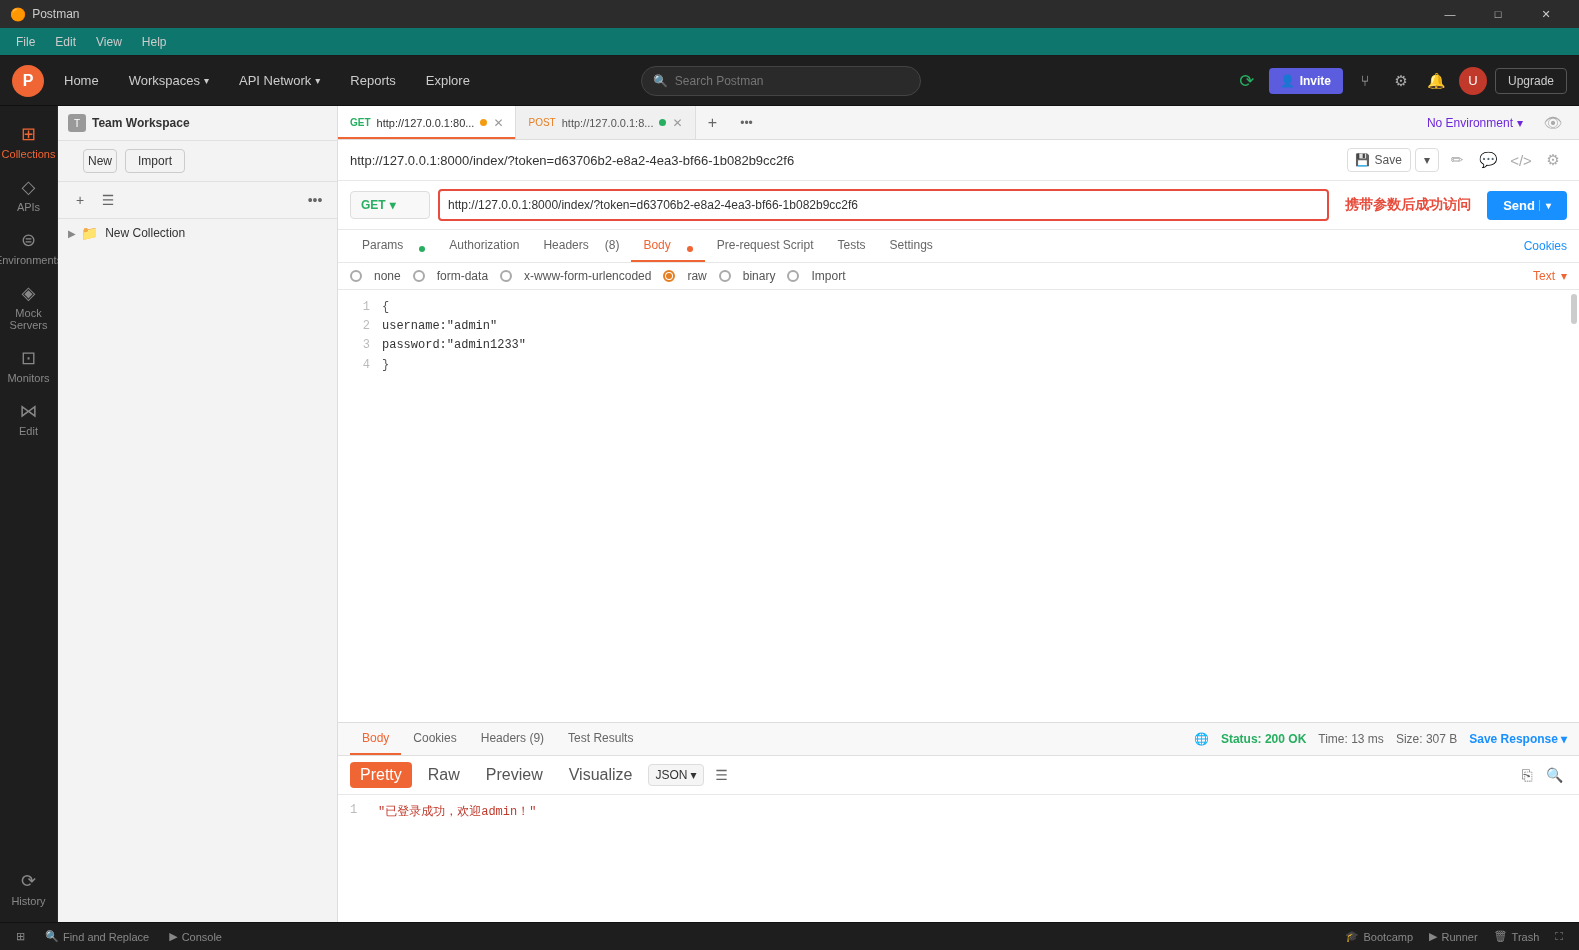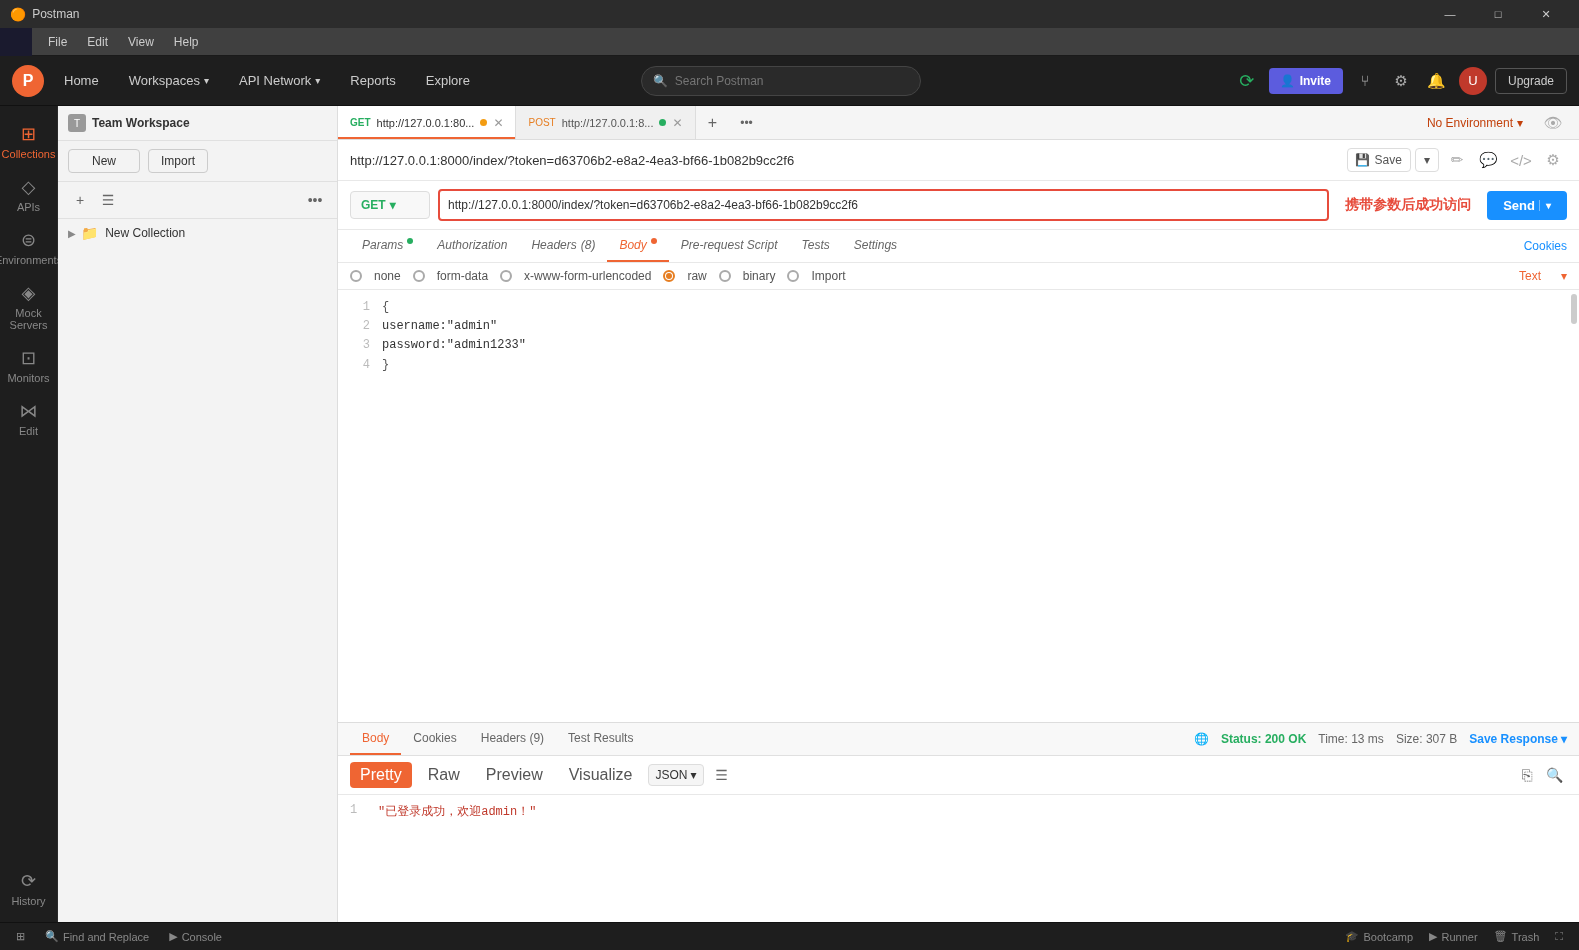--- a/index.html
+++ b/index.html
@@ -16,28 +16,27 @@
       font-size: 12px;
       -webkit-app-region: drag;
       user-select: none;
     }
     #titlebar .title { flex: 1; display: flex; align-items: center; gap: 6px; }
     .titlebar-win-controls { display: flex; gap: 2px; margin-left: auto; }
     .twc-btn { width: 46px; height: 28px; display: flex; align-items: center; justify-content: center; background: transparent; border: none; cursor: pointer; color: #ccc; font-size: 11px; }
 
     
     #menubar {
-      background: #404040;
+      background: #0f766e;
       height: 28px;
       display: flex;
       align-items: center;
       padding: 0 8px;
       gap: 4px;
       border-bottom: 1px solid #1a1a1a;
-      margin-left: 32px;
     }
     .menu-item { color: #ccc; padding: 4px 8px; cursor: pointer; font-size: 12px; border-radius: 3px; }
 
     
     #app { display: flex; flex-direction: column; height: calc(100vh - 56px); }
 
     
     #topnav {
       background: #1e1e1e;
       height: 50px;
@@ -105,21 +104,21 @@
     #left-panel {
       width: 280px; background: #f3f3f3; border-right: 1px solid #ddd;
       display: flex; flex-direction: column;
     }
     #left-panel-header {
       display: flex; align-items: center; padding: 8px 10px; gap: 6px;
       background: #f3f3f3; border-bottom: 1px solid #e0e0e0;
     }
     .team-icon { width: 18px; height: 18px; background: #999; border-radius: 3px; display: flex; align-items: center; justify-content: center; color: white; font-size: 10px; }
     .team-name { font-size: 12px; font-weight: 600; color: #333; flex: 1; }
-    .new-btn { background: transparent; border: 1px solid #ccc; border-radius: 4px; padding: 4px 23px; cursor: pointer; font-size: 12px; color: #333; }
+    .new-btn { background: transparent; border: 1px solid #ccc; border-radius: 4px; padding: 4px 4px; cursor: pointer; font-size: 12px; color: #333; margin-left: 15px; }
     .import-btn { background: transparent; border: 1px solid #ccc; border-radius: 4px; padding: 4px 12px; cursor: pointer; font-size: 12px; color: #333; }
 
     #left-panel-toolbar {
       display: flex; align-items: center; padding: 6px 10px; gap: 4px; border-bottom: 1px solid #e0e0e0;
     }
     .toolbar-icon-btn {
       background: transparent; border: none; cursor: pointer; color: #666; font-size: 14px;
       width: 24px; height: 24px; display: flex; align-items: center; justify-content: center; border-radius: 3px;
     }
 
@@ -193,39 +192,39 @@
       border-left: 1px solid rgba(255,255,255,0.4); padding-left: 6px; font-size: 10px;
     }
 
     
     #request-tabs {
       display: flex; align-items: center; padding: 0 12px; border-bottom: 1px solid #e8e8e8;
       gap: 0; background: #fff;
     }
     .req-tab {
       padding: 8px 12px; cursor: pointer; font-size: 12px; color: #666; border-bottom: 2px solid transparent;
-      display: flex; align-items: flex-start; gap: 4px; font-style: italic;
+      display: flex; align-items: flex-end; gap: 16px;
     }
     .req-tab.active { color: #ef6533; border-bottom-color: #ef6533; font-weight: 500; }
     .req-tab-dot { width: 6px; height: 6px; border-radius: 50%; background: #27ae60; }
     .req-tab-dot-orange { background: #ef6533; }
     .cookies-link { margin-left: auto; color: #1890ff; cursor: pointer; font-size: 12px; }
 
     
     #body-types {
       display: flex; align-items: center; padding: 6px 12px; gap: 12px; border-bottom: 1px solid #e8e8e8;
     }
     .body-radio { display: flex; align-items: center; gap: 12px; cursor: pointer; font-size: 12px; color: #555; }
     .radio-circle {
       width: 12px; height: 12px; border-radius: 50%; border: 2px solid #aaa;
       display: flex; align-items: center; justify-content: center;
     }
     .radio-circle.checked-orange { border-color: #e67e22; }
     .radio-circle.checked-orange::after { content: ''; width: 6px; height: 6px; border-radius: 50%; background: #e67e22; }
-    .text-btn-group { display: flex; align-items: center; gap: 20px; margin-left: auto; }
+    .text-btn-group { display: flex; align-items: center; gap: 6px; margin-left: auto; }
 
     
     #code-editor {
       flex: 1; padding: 8px 12px; font-family: 'Courier New', monospace; font-size: 12px;
       line-height: 1.6; color: #333; background: #fff; overflow-y: auto; position: relative;
     }
     .line-nums { color: #bbb; user-select: none; margin-right: 12px; text-align: right; min-width: 20px; display: inline-block; }
     .code-line { display: flex; }
     .code-key { color: #333; }
     .code-punct { color: #555; }
@@ -266,21 +265,21 @@
 
     
     #bottombar {
       height: 28px; background: #1e1e1e; display: flex; align-items: center; padding: 0 10px; gap: 8px;
       border-top: 1px solid #111;
     }
     .bottom-btn { background: transparent; border: none; color: #888; font-size: 11px; cursor: pointer; display: flex; align-items: center; gap: 4px; padding: 2px 6px; border-radius: 3px; }
     .bottom-right { margin-left: auto; display: flex; gap: 4px; }
 
     .env-selector {
-      display: flex; align-items: center; gap: 4px; padding: 0 8px; color: #c2410c; font-size: 12px; cursor: pointer;
+      display: flex; align-items: center; gap: 4px; padding: 0 8px; color: #6d28d9; font-size: 12px; cursor: pointer;
       border: none; background: transparent;
     }
   </style>
 </head>
 <body>
 
 <div id="titlebar">
   <div class="title">
     <span style="font-size:13px;">🟠</span>
     <span>Postman</span>

